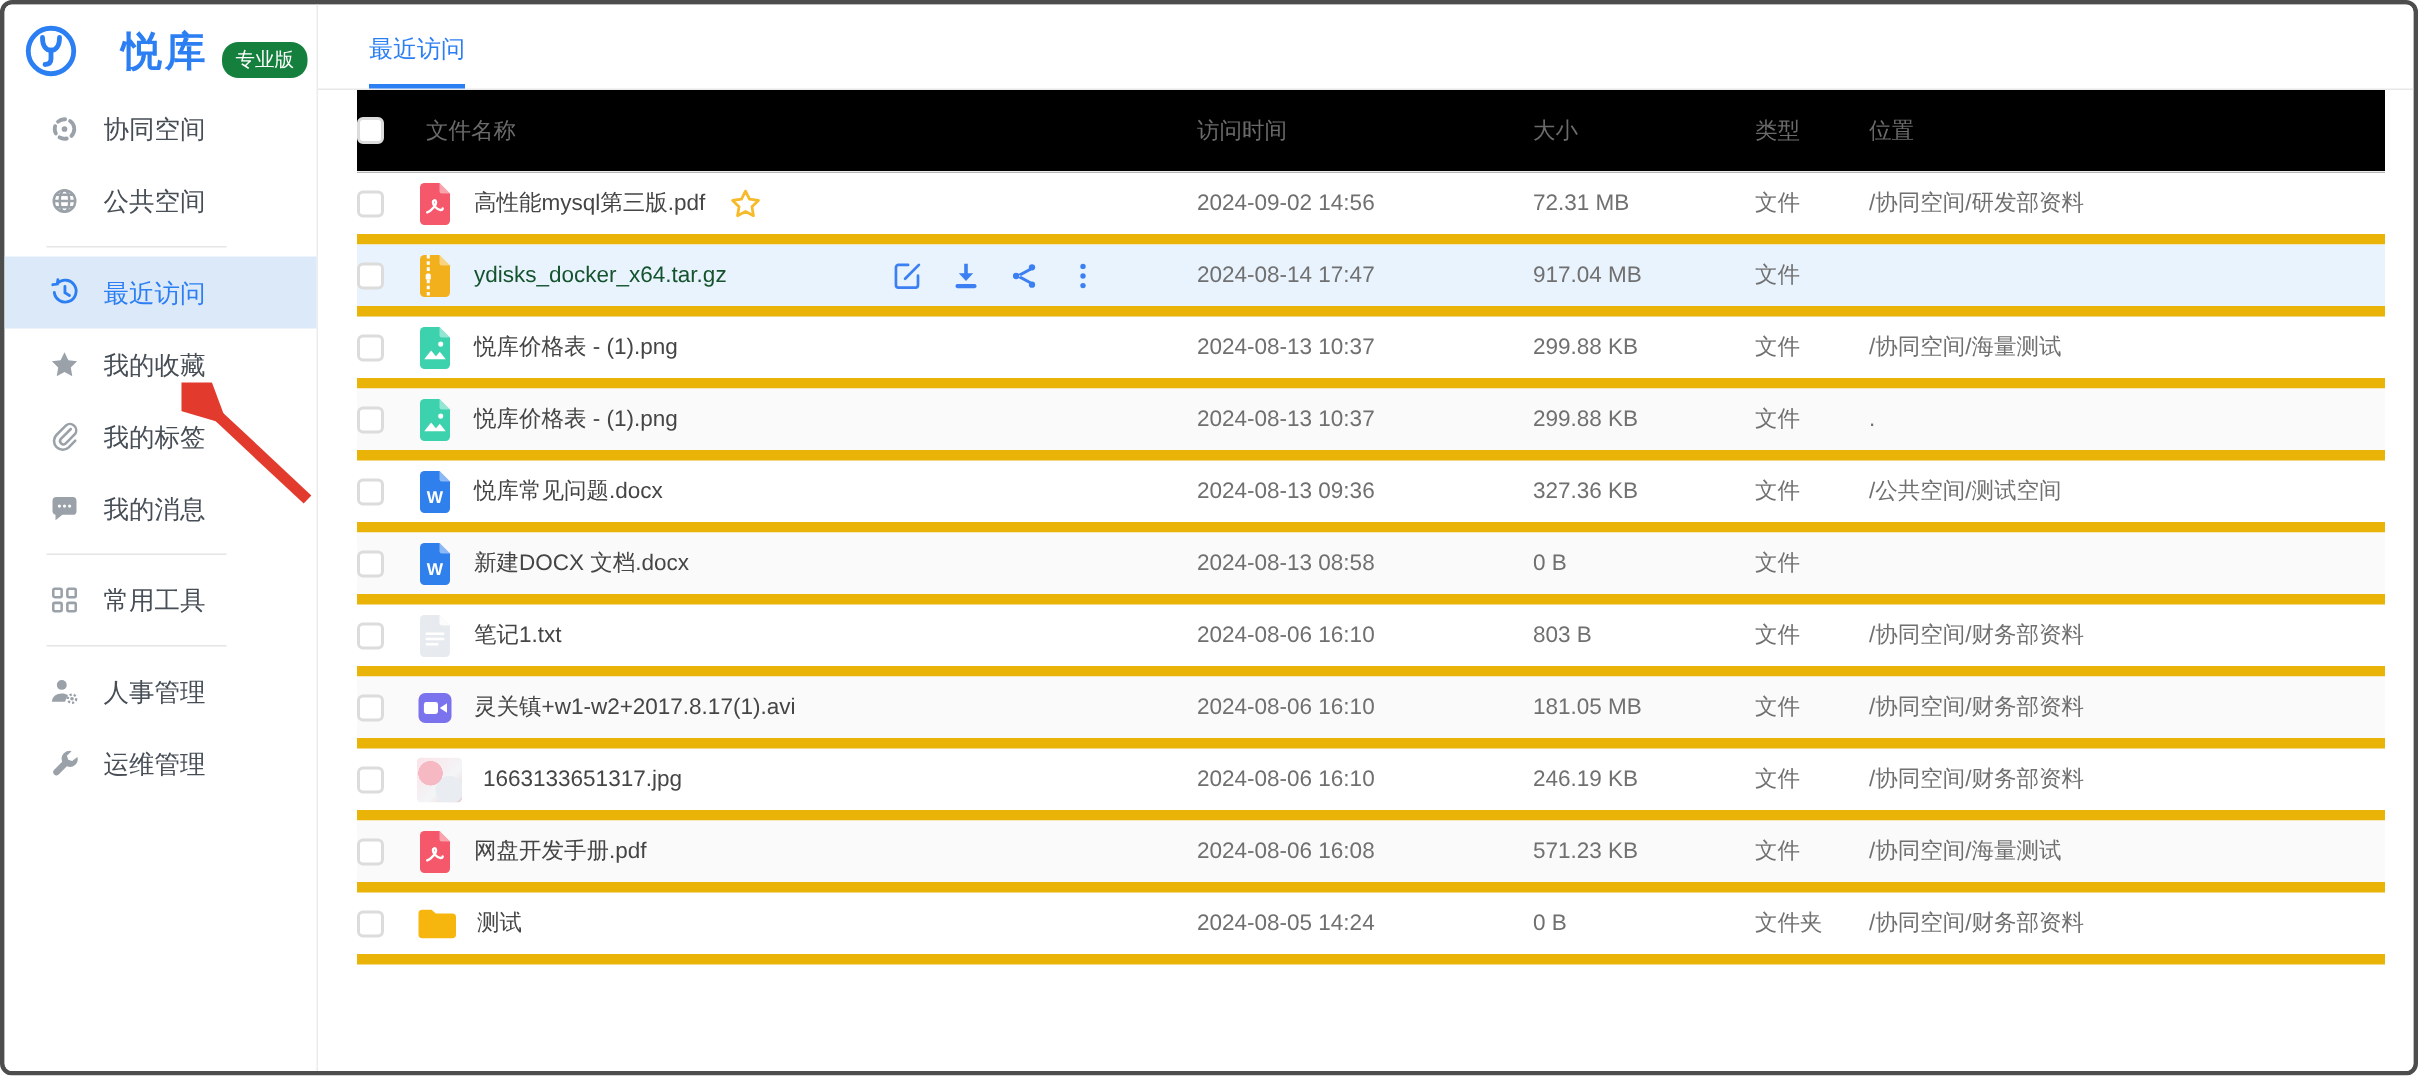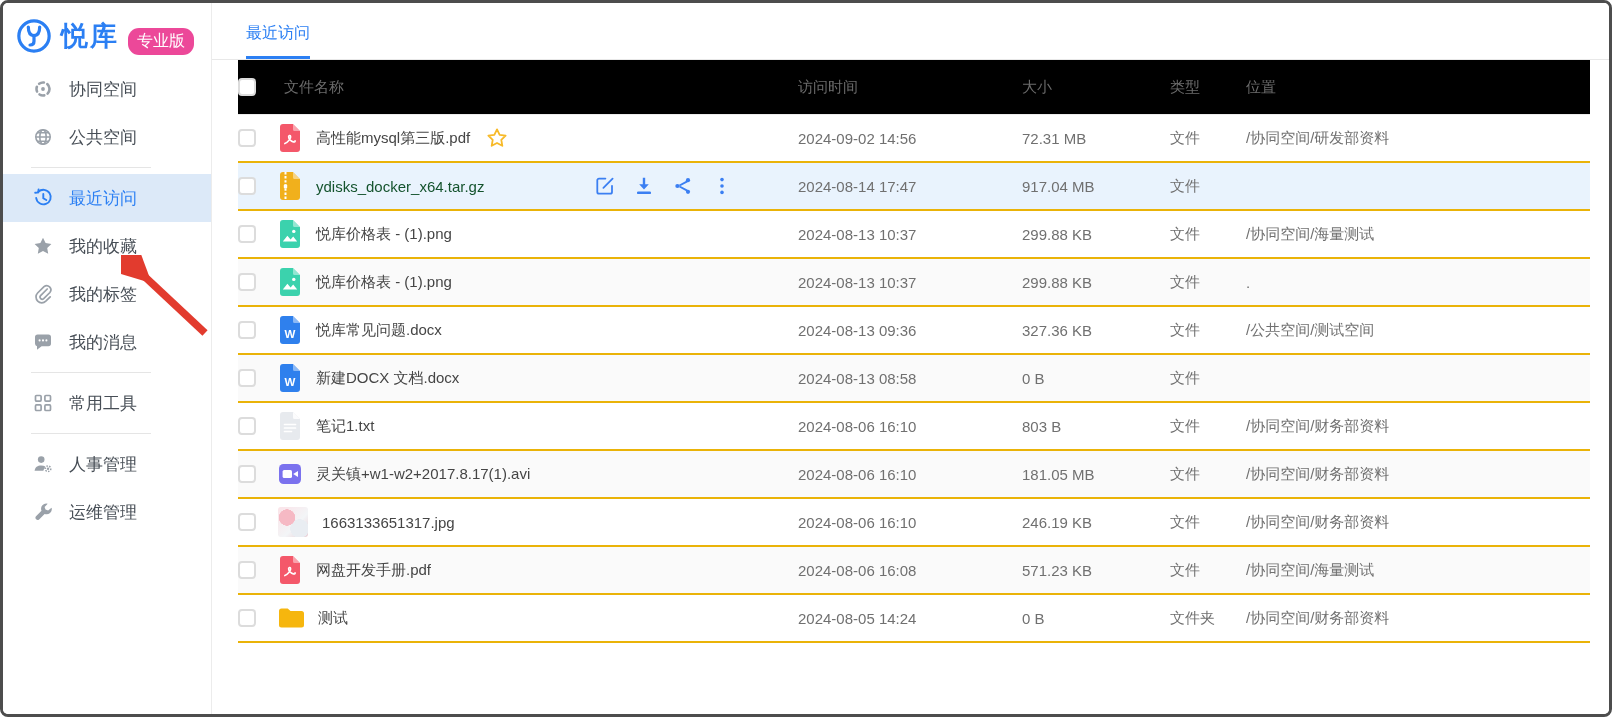--- a/index.html
+++ b/index.html
@@ -21,22 +21,22 @@
   
   .sidebar {
     width: 209px;
     flex-shrink: 0;
     border-right: 1px solid #ececec;
     padding-top: 10px;
     background: #fff;
   }
   .brand { display: flex; align-items: center; gap: 9px; padding: 3px 0 10px 13px; }
   .brand-mark { width: 36px; height: 36px; display: flex; }
-  .brand-name { color: #2b7ff3; font-size: 27px; font-weight: bold; letter-spacing: 2px; }
-  .brand-badge { background: #ec4899; color: #fff; font-size: 16px; padding: 3px 9px; border-radius: 11px; white-space: nowrap; margin-top: 12px; }
+  .brand-name { color: #2b7ff3; font-size: 27px; font-weight: bold; letter-spacing: 2px; margin-left: 20px; }
+  .brand-badge { background: #15803d; color: #fff; font-size: 13px; padding: 3px 9px; border-radius: 11px; white-space: nowrap; margin-top: 12px; }
   .nav-item {
     display: flex; align-items: center; gap: 16px;
     height: 48px; padding-left: 30px;
     color: #474e56; font-size: 17px; cursor: pointer;
   }
   .nav-item .nicon { width: 20px; height: 20px; color: #9aa1a9; display: flex; flex-shrink: 0; }
   .nav-item .nicon svg { width: 100%; height: 100%; }
   .nav-item.active { background: #dce9f8; color: #2b7ff3; }
   .nav-item.active .nicon { color: #2b7ff3; }
   .divider { height: 1px; background: #e5e5e5; margin: 6px 60px 6px 28px; }
@@ -50,21 +50,21 @@
   .tab {
     color: #2b7ff3; font-size: 16px;
     padding-bottom: 12px; border-bottom: 3px solid #2b7ff3; cursor: pointer;
   }
   .table { margin-left: 26px; width: 1352px; }
   .trow {
     display: grid;
     grid-template-columns: 40px 1fr 224px 148px 76px 352px;
     align-items: center;
     height: 48px;
-    border-bottom: 2px solid #eab308;
+    border-bottom: 7px solid #eab308;
     font-size: 15px;
     color: #707070;
   }
   .trow.head { height: 55px; color: #6b6b6b; border-bottom: 1px solid #ececec; background: #000000; }
   .trow:not(.head):nth-child(even) { background: #fafafa; }
   .trow.hl { background: #e9f3fd !important; }
   .ccell { display: flex; align-items: center; }
   .checkbox {
     width: 18px; height: 18px;
     border: 2px solid #dcdcdc; border-radius: 4px;

